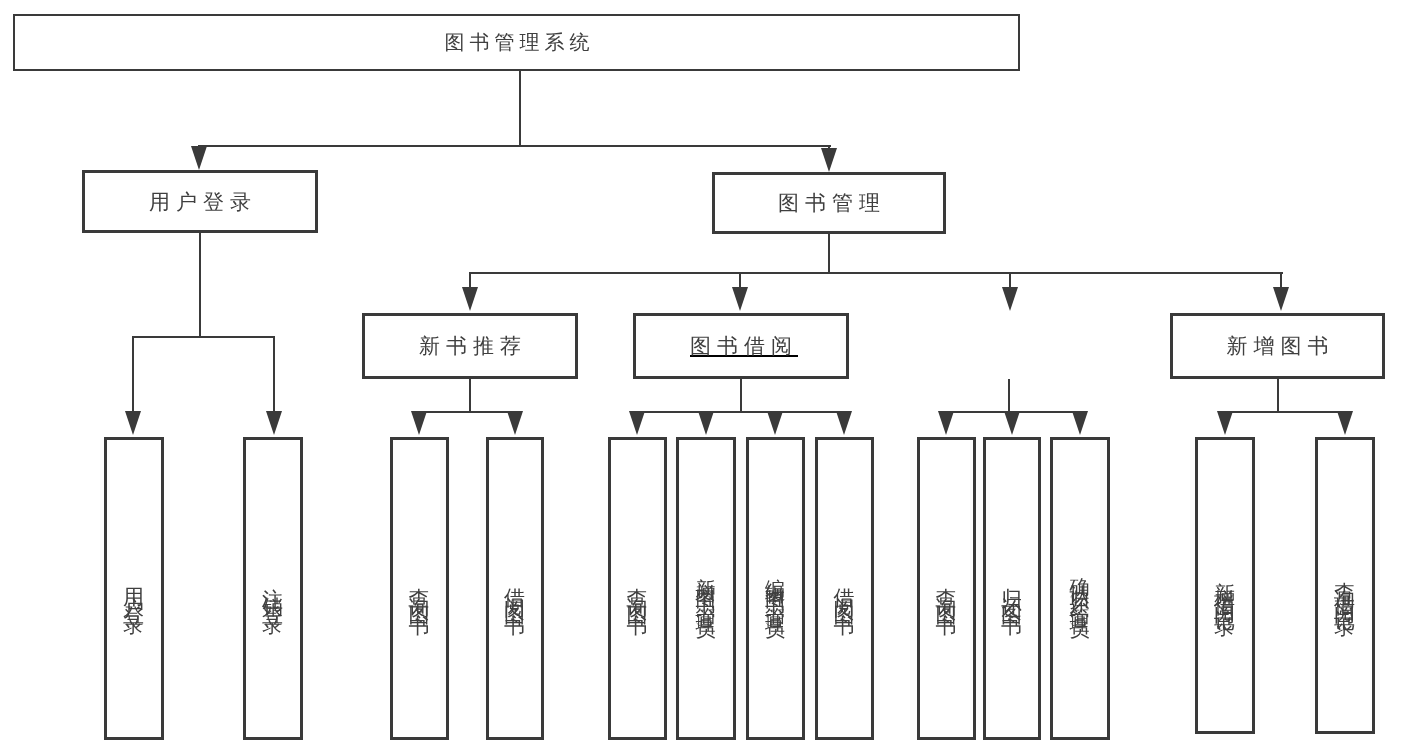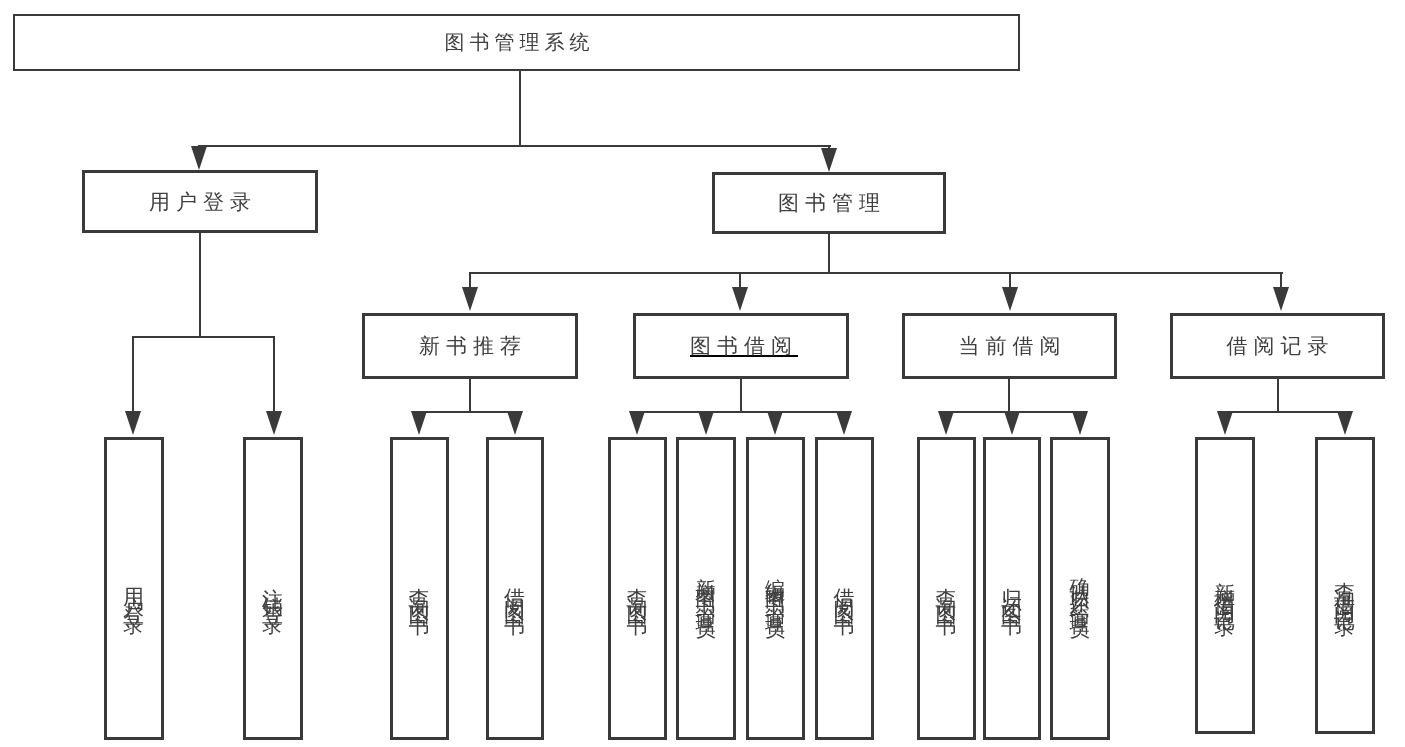--- a/index.html
+++ b/index.html
@@ -115,25 +115,22 @@
   <div class="arrow" style="left:1002px;top:287px;"></div>
   <div class="vline" style="left:1280px;top:272px;width:2px;height:18px;"></div>
   <div class="arrow" style="left:1273px;top:287px;"></div>
 
   <div class="hbox" style="left:362px;top:313px;width:216px;height:66px;">
     <span class="hlabel">新书推荐</span>
   </div>
   <div class="hbox" style="left:633px;top:313px;width:216px;height:66px;text-decoration:underline;">
     <span class="hlabel">图书借阅</span>
   </div>
-  <div class="hbox" style="left:902px;top:313px;width:215px;height:66px;">
-    <span class="hlabel">当前借阅</span>
-  </div>
   <div class="hbox" style="left:1170px;top:313px;width:215px;height:66px;">
-    <span class="hlabel">借阅记录</span>
+    <span class="hlabel">新增图书</span>
   </div>
 
   <div class="vline" style="left:469px;top:379px;width:2px;height:34px;"></div>
   <div class="hline" style="left:418px;top:411px;width:99px;height:2px;"></div>
   <div class="arrow" style="left:411px;top:411px;"></div>
   <div class="arrow" style="left:507px;top:411px;"></div>
 
   <div class="vline" style="left:740px;top:379px;width:2px;height:34px;"></div>
   <div class="hline" style="left:636px;top:411px;width:210px;height:2px;"></div>
   <div class="arrow" style="left:629px;top:411px;"></div>

